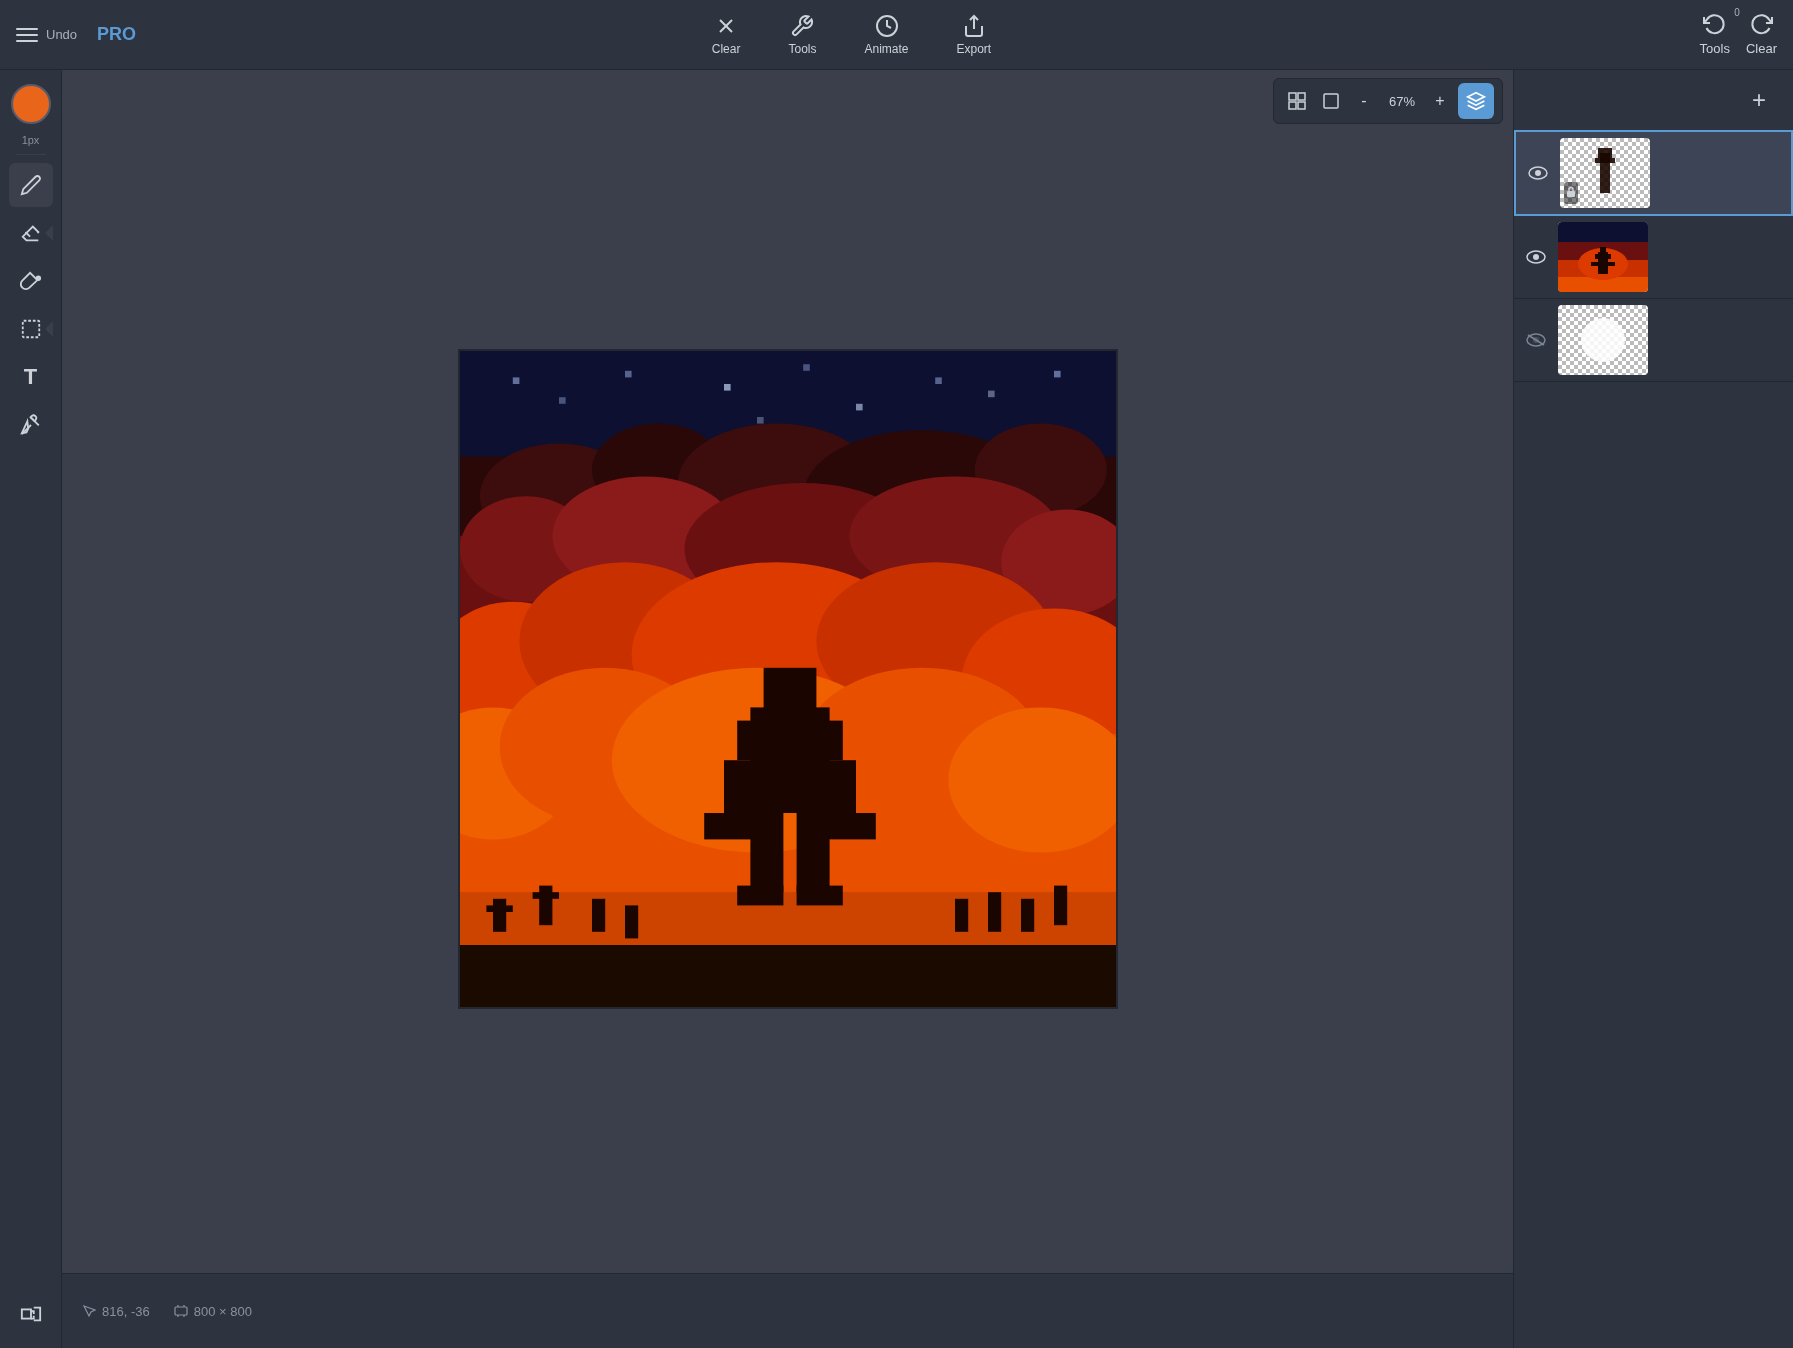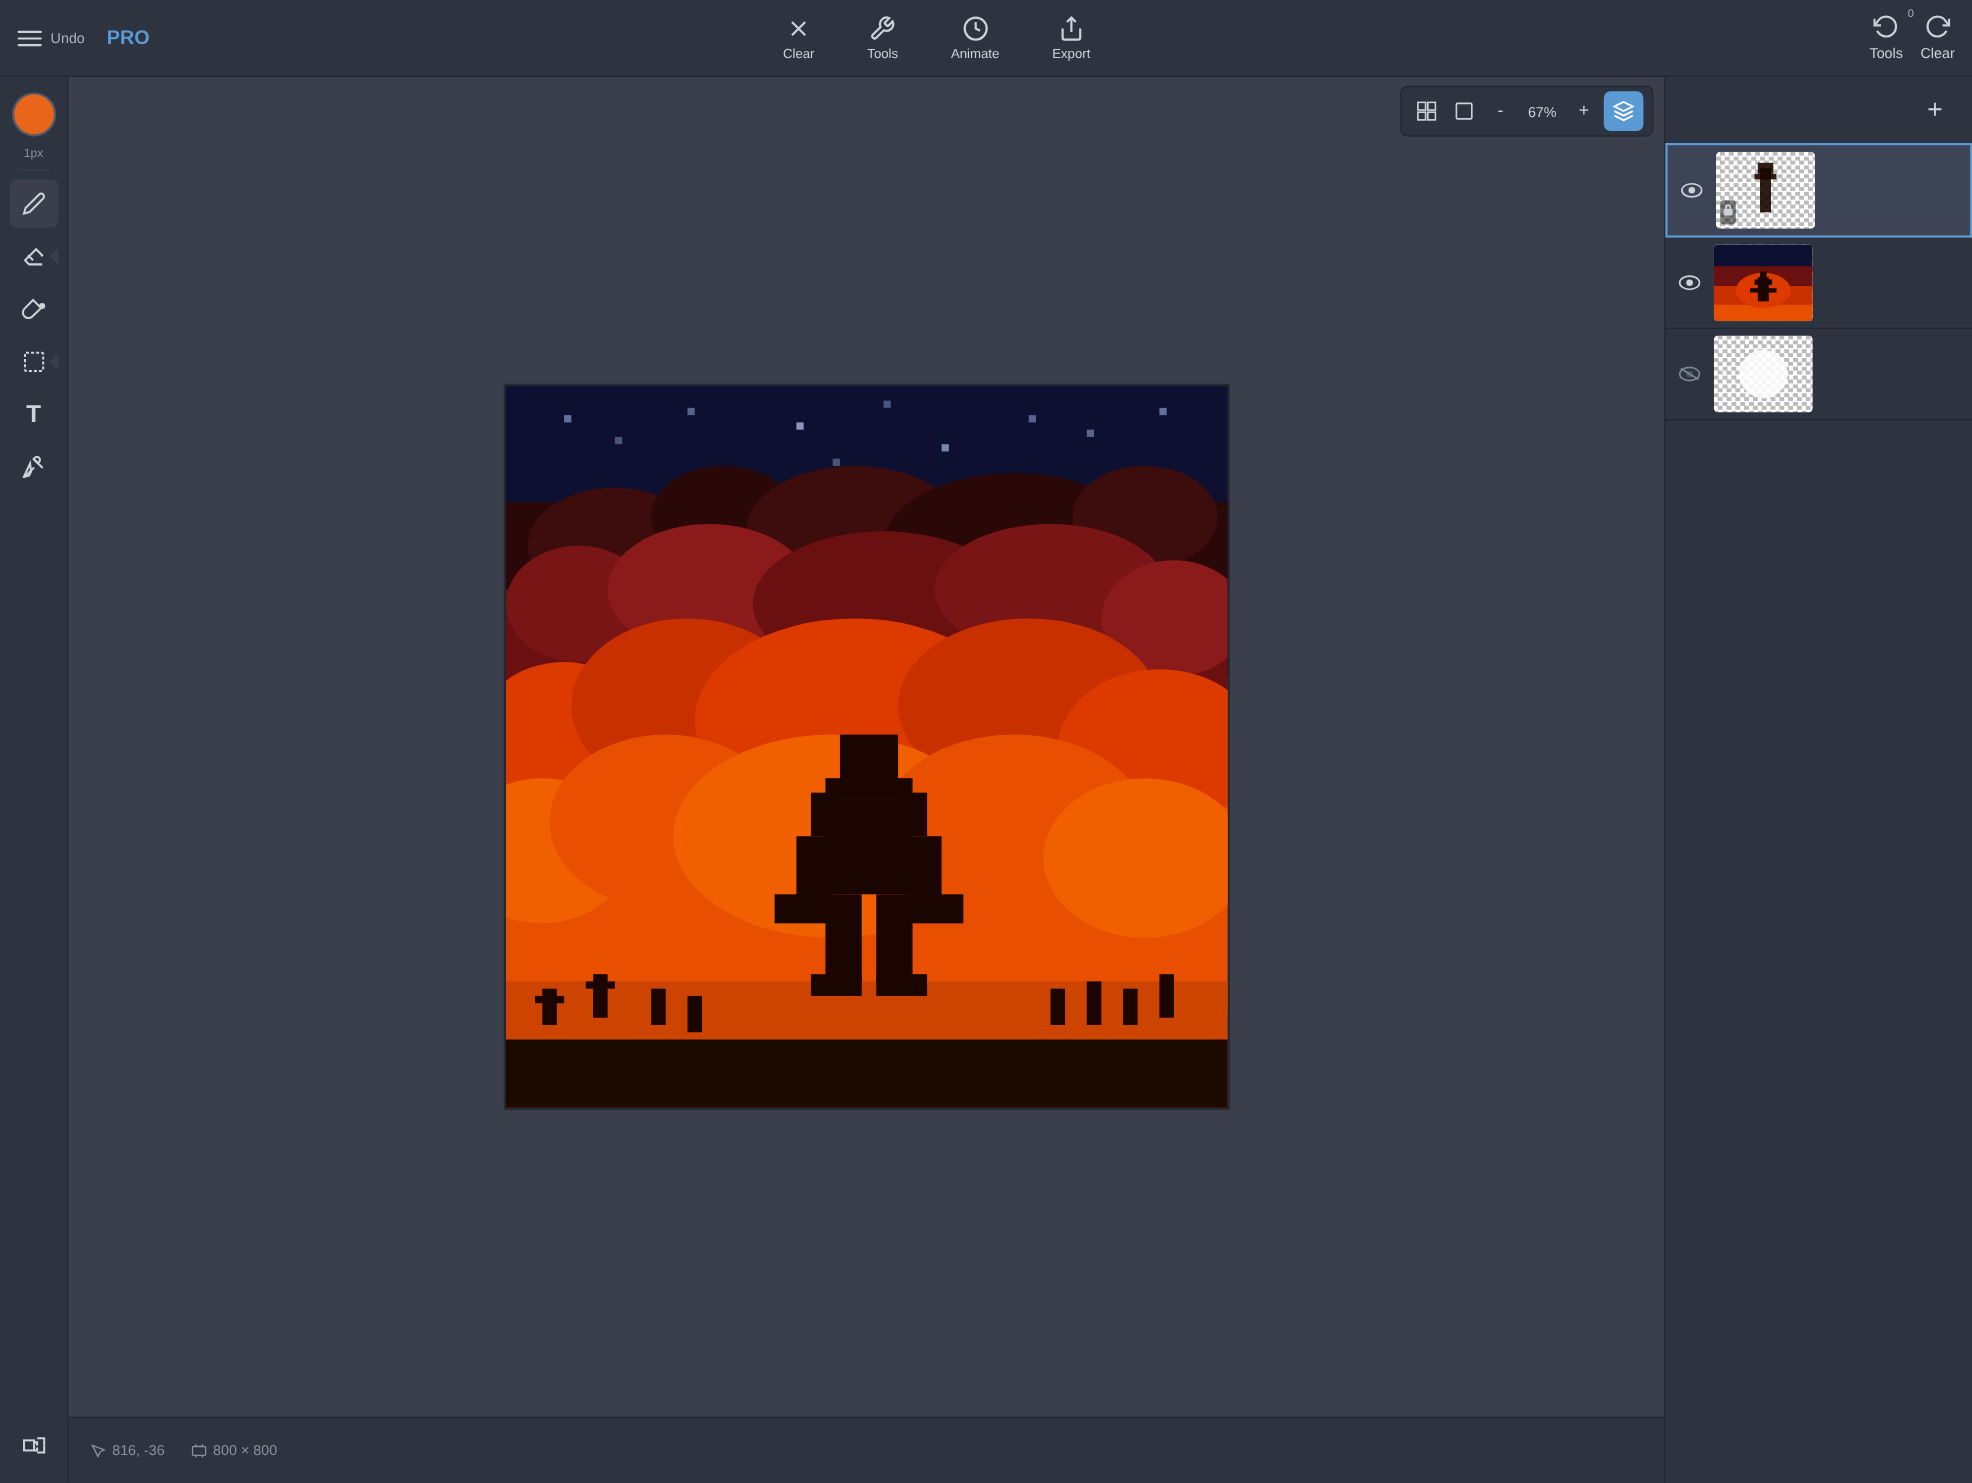--- a/index.html
+++ b/index.html
@@ -176,21 +176,21 @@
       justify-content: center;
       overflow: hidden;
     }
 
     
     .statusbar {
       position: absolute;
       bottom: 0;
       left: 62px;
       right: 280px;
-      height: 60px;
+      height: 75px;
       background: #2e3340;
       display: flex;
       align-items: center;
       padding: 0 20px;
       gap: 24px;
       border-top: 1px solid #23272f;
     }
     .statusbar-item {
       font-size: 13px;
       color: #8a919e;

